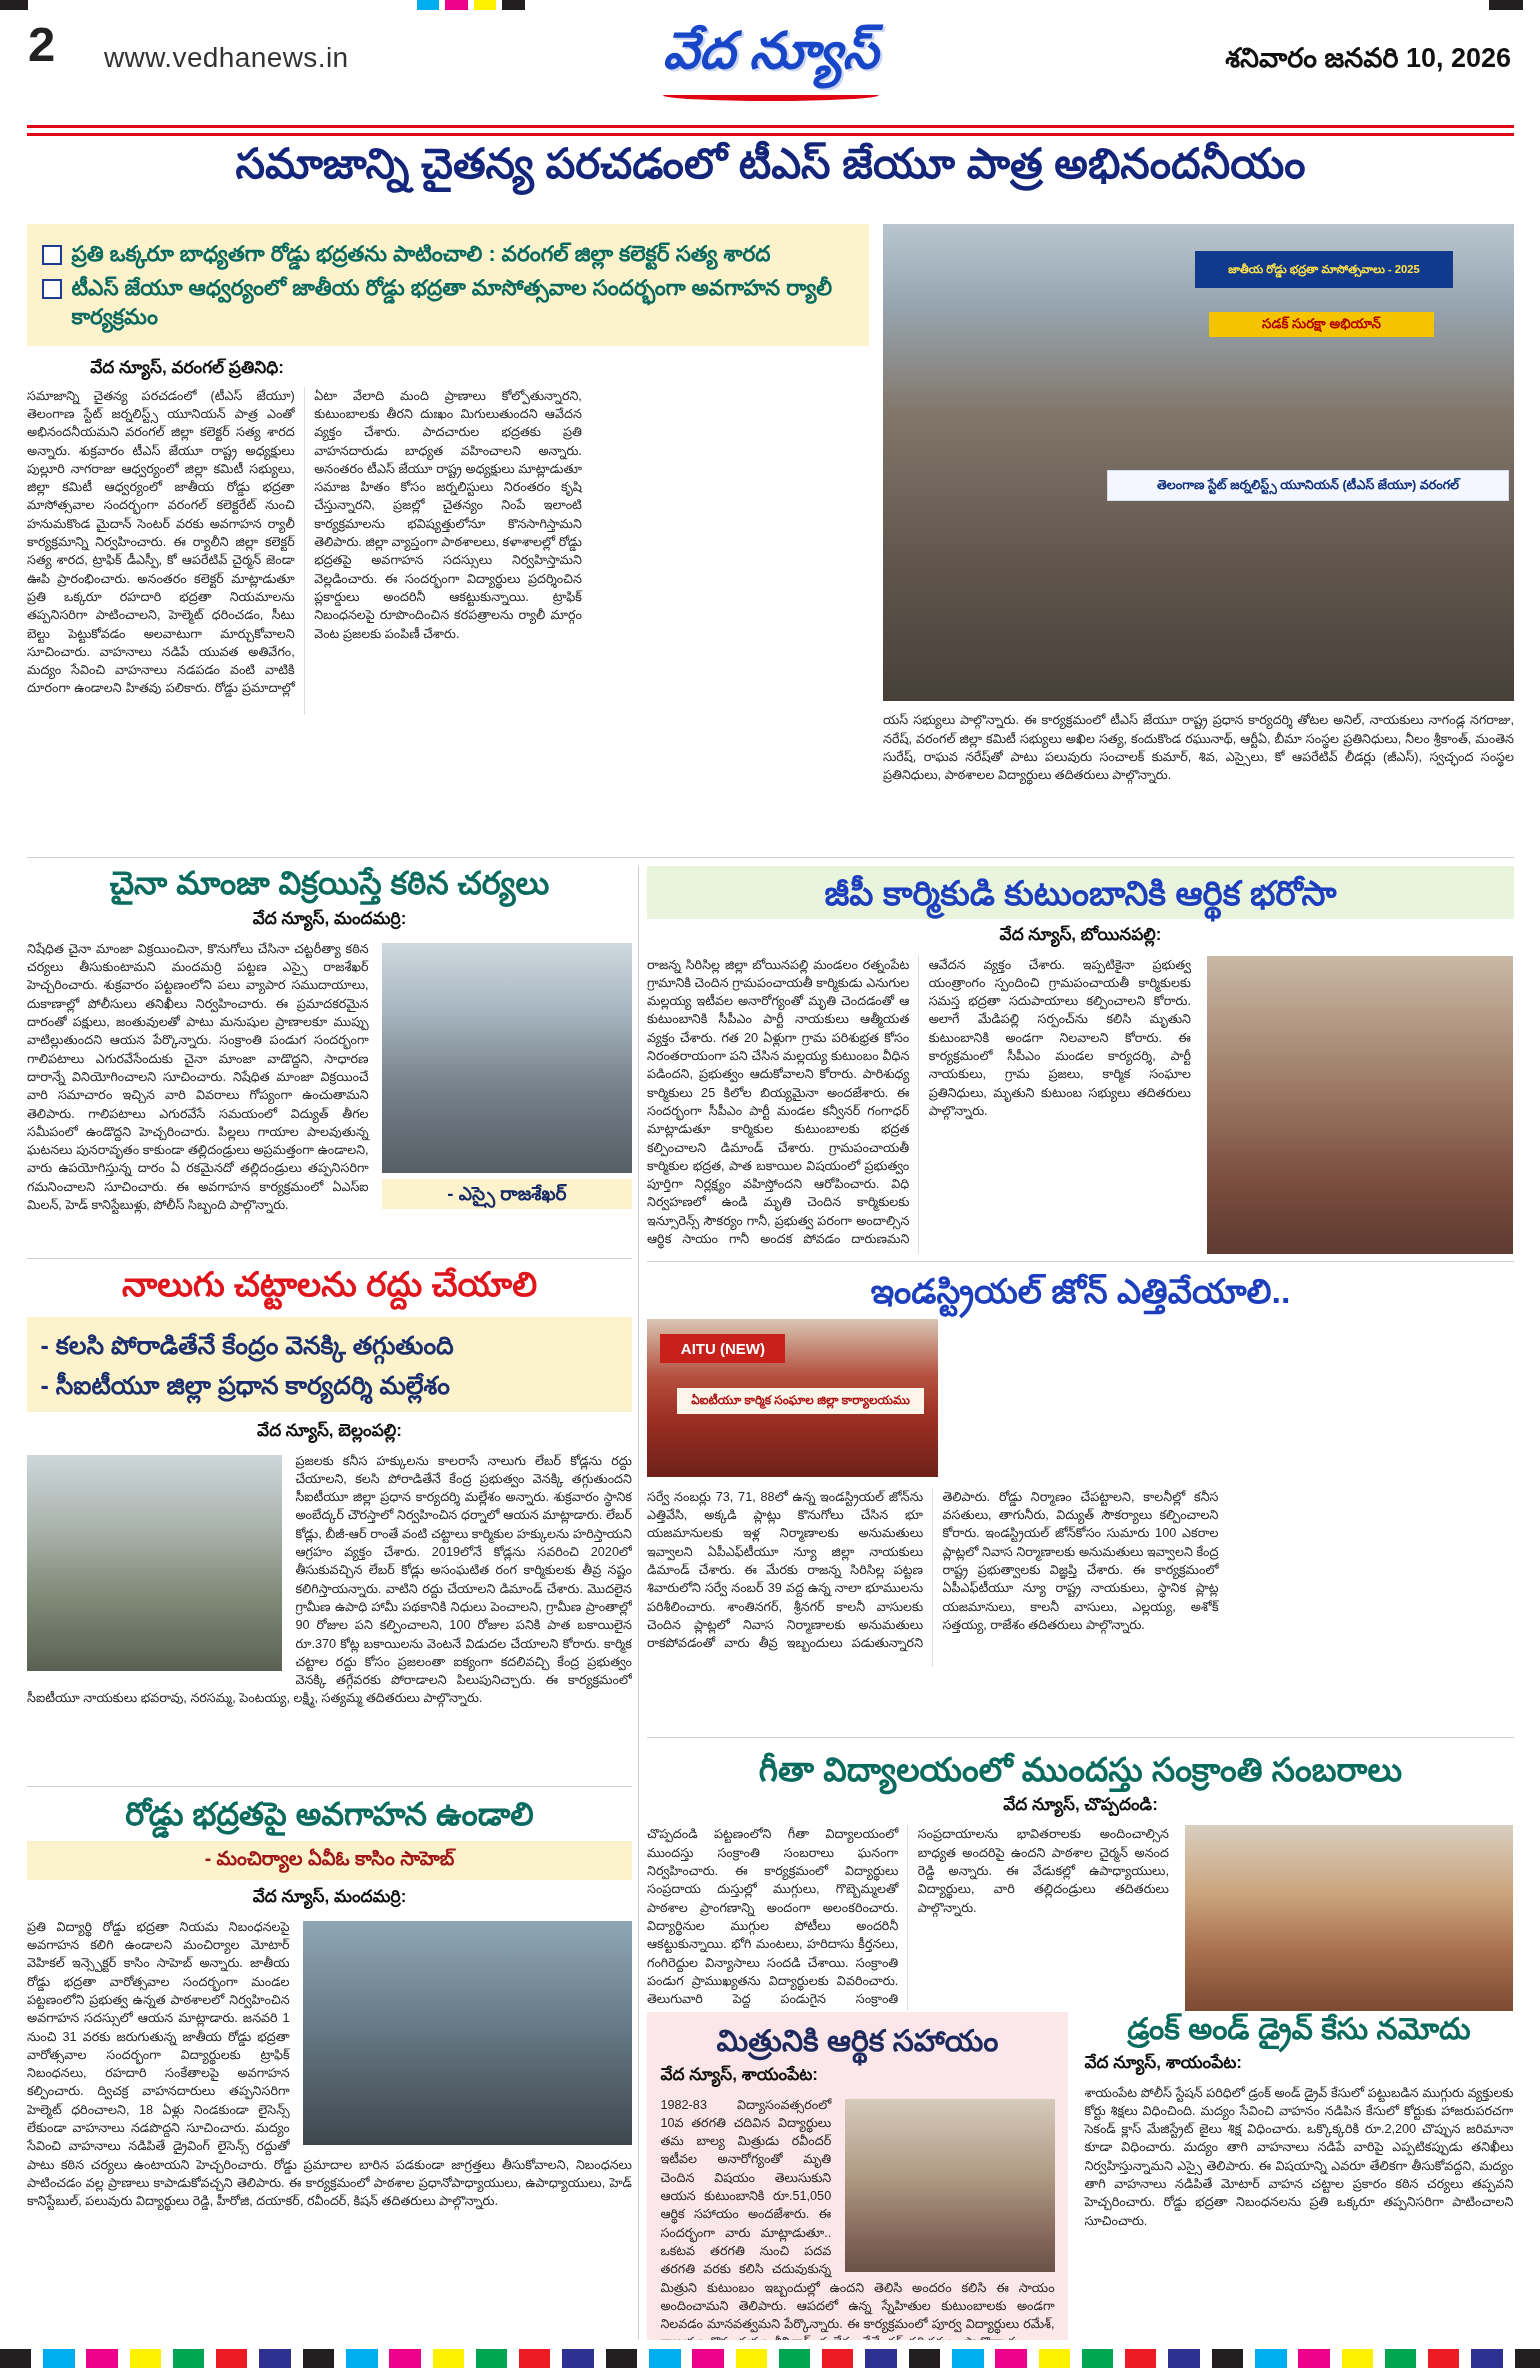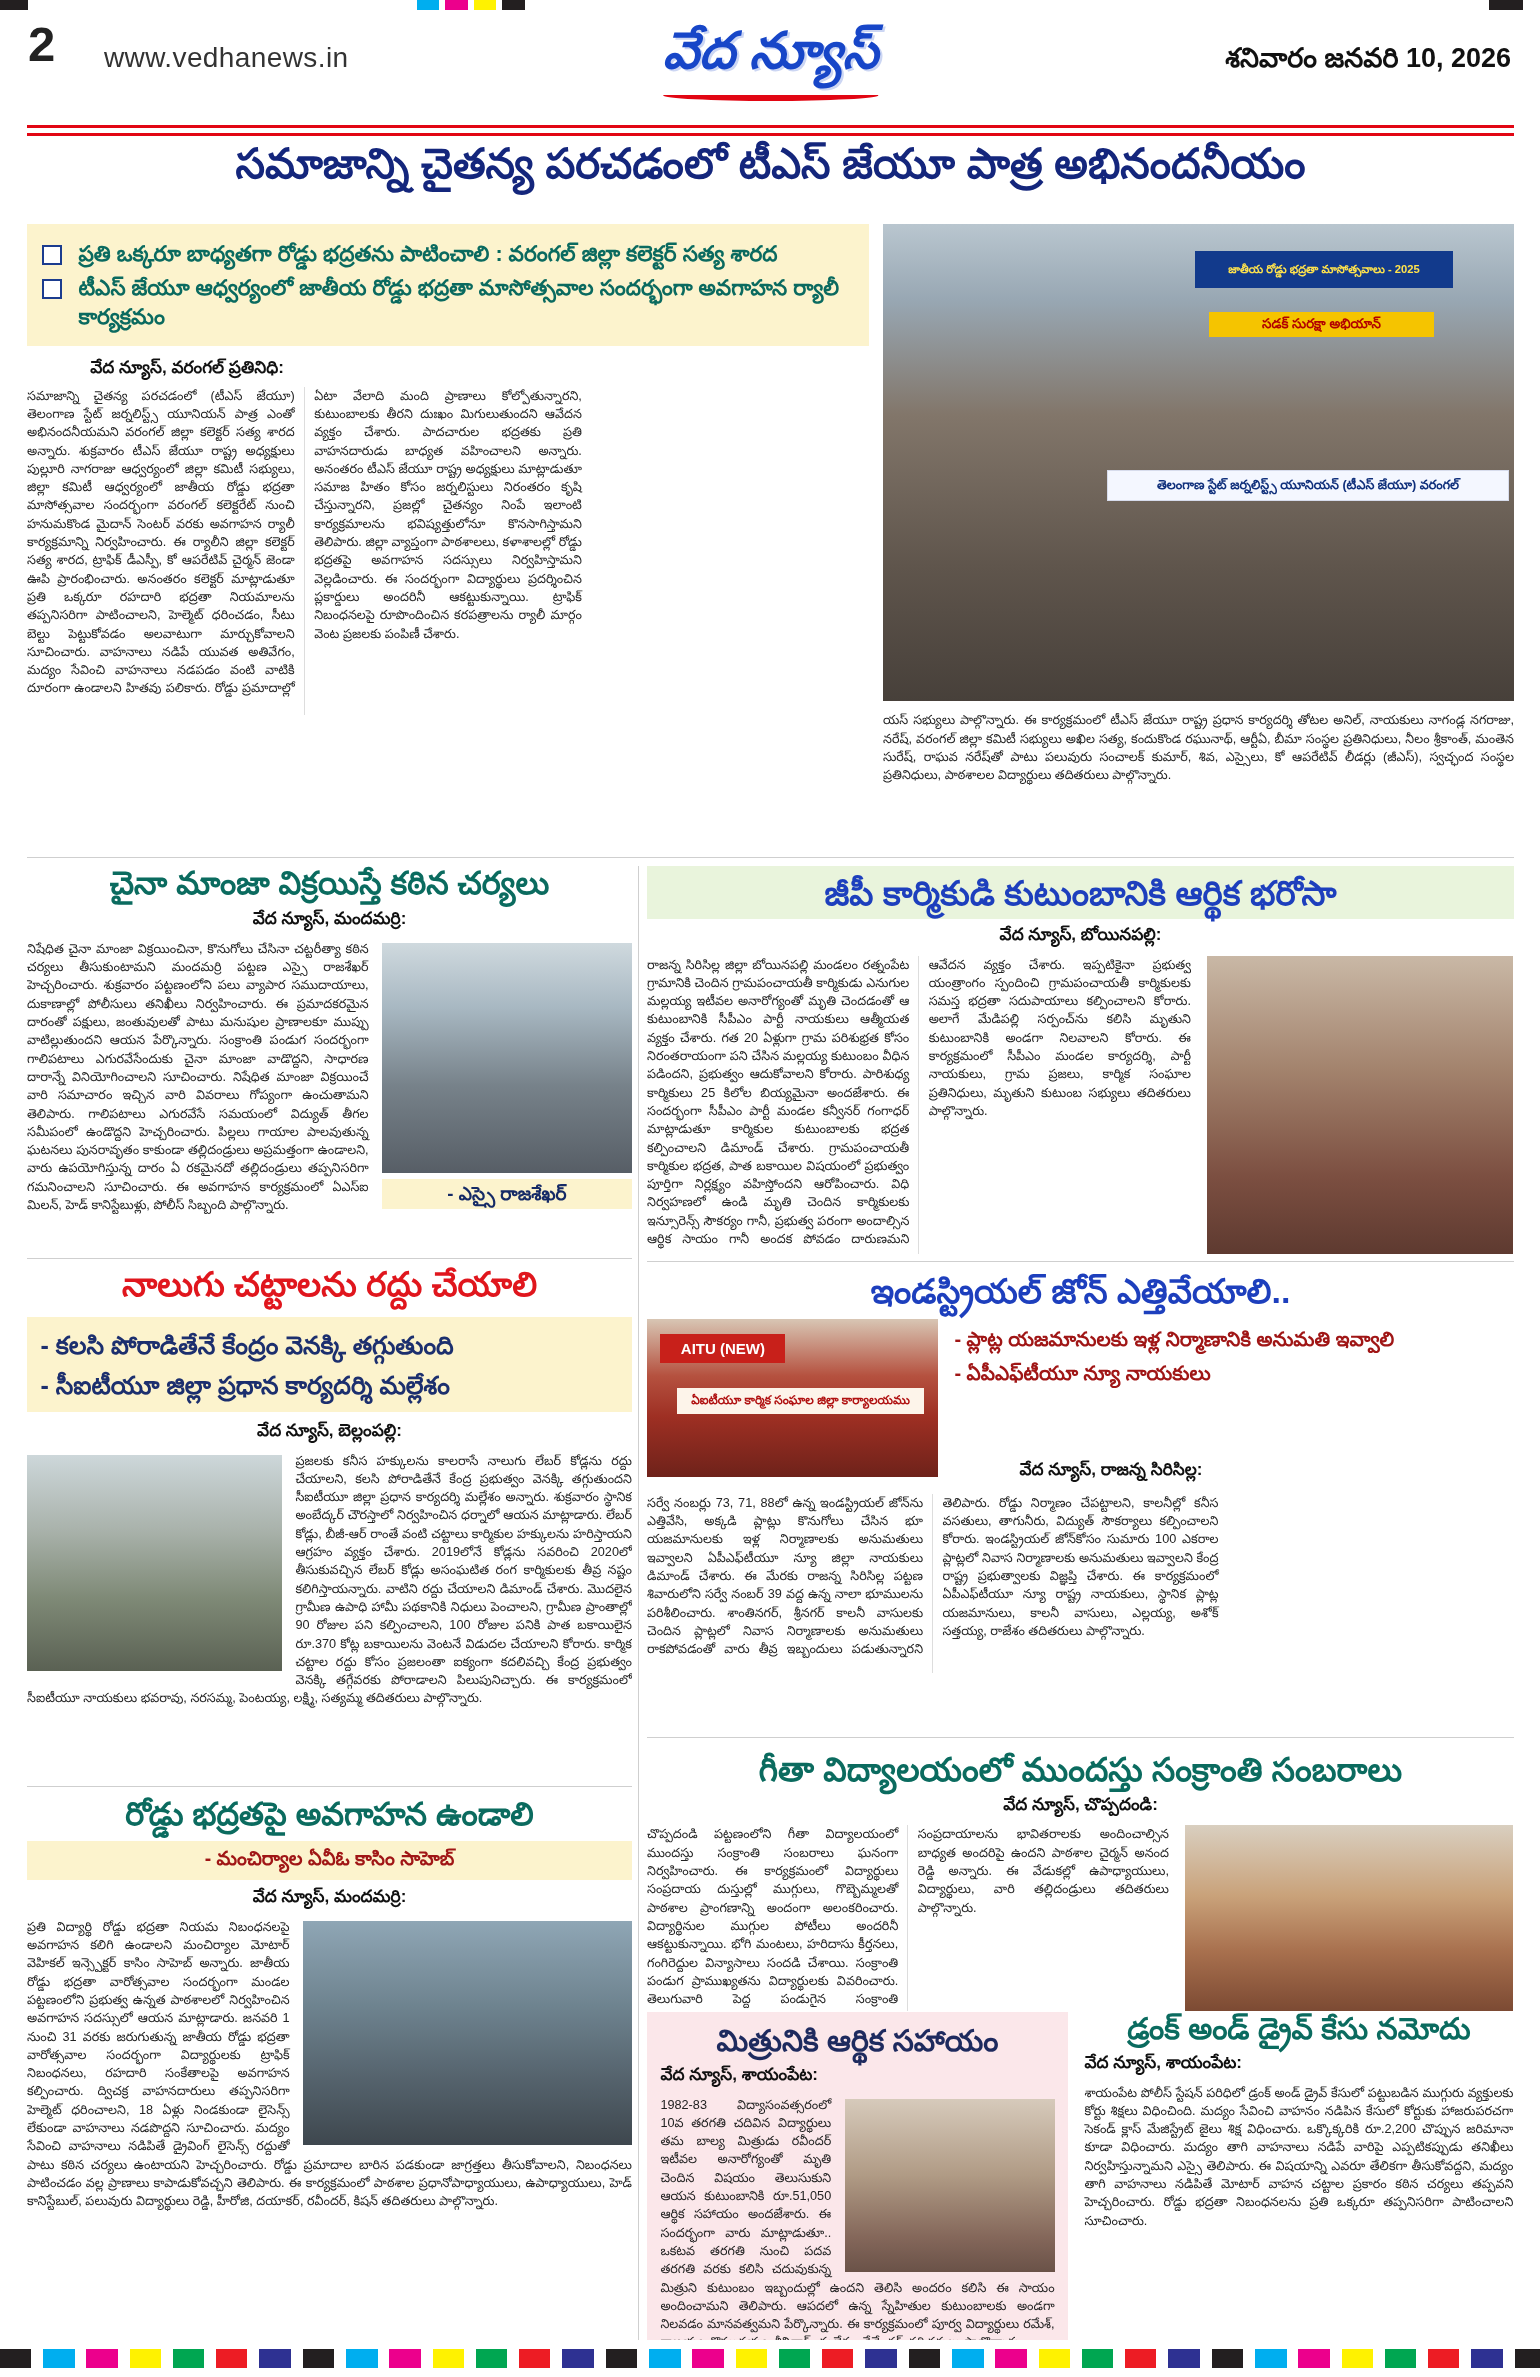--- a/index.html
+++ b/index.html
@@ -27,21 +27,21 @@
   .photo{position:relative;overflow:hidden;background:#9aa5ad;}
   .ph-overlay{position:absolute;font-weight:700;text-align:center;overflow:hidden;}
   .creambox{background:#fcf3cd;}
   .hr{position:absolute;border-top:0.7px solid #cfcfcf;}
   .vr{position:absolute;border-left:0.7px solid #cfcfcf;}
 
   
   .lead-headline{position:absolute;left:27px;top:140px;width:1487px;font-size:42px;color:#14267c;}
   .lead-left{position:absolute;left:27px;top:224px;width:842px;}
   .lead-bullets{padding:10.4px 15px;}
-  .lead-bullet{display:flex;align-items:flex-start;gap:16px;font-size:21.6px;font-weight:700;
+  .lead-bullet{display:flex;align-items:flex-start;gap:9px;font-size:21.6px;font-weight:700;
                color:#0a6a5f;line-height:1.35;margin:4.5px 0;}
   .chk{flex:0 0 auto;width:16.4px;height:16.4px;border:2.2px solid #1b3c8f;background:#fff;margin-top:6px;}
   .lead-byline{width:320px;margin:12px 0 6px 0;}
   .lead-body{height:328px;column-count:3;}
   .lead-right{position:absolute;left:883px;top:224px;width:631px;}
   .lead-photo{height:477px;background:
       linear-gradient(180deg,#b9c6cf 0%,#98a7b3 16%,#82766a 40%,#5f554c 72%,#47403a 100%);}
   .lead-photo .b1{left:312px;top:27px;width:246px;background:#123a8c;color:#ffe34d;font-size:11.2px;
                   padding:11px 6px;line-height:1.3;}
   .lead-photo .b2{left:326px;top:88px;width:216px;background:#f5c400;color:#b20000;font-size:13.4px;
@@ -204,25 +204,20 @@
     </div>
   </div>
 
   <div class="art-right" style="top:1261px;border-top:0.7px solid #cfcfcf;padding-top:10.4px">
     <div class="headline ind-h">ఇండస్ట్రియల్ జోన్ ఎత్తివేయాలి..</div>
     <div class="row" style="margin-top:9px">
       <div class="photo ind-photo">
         <div class="ph-overlay fb">AITU (NEW)</div>
         <div class="ph-overlay bb">ఏఐటీయూ కార్మిక సంఘాల జిల్లా కార్యాలయము</div>
       </div>
-      <div class="ind-side">
-        <div class="ind-bullet">- ప్లాట్ల యజమానులకు ఇళ్ల నిర్మాణానికి అనుమతి ఇవ్వాలి</div>
-        <div class="ind-bullet">- ఏపీఎఫ్‌టీయూ న్యూ నాయకులు</div>
-        <div class="byline ind-byline">వేద న్యూస్, రాజన్న సిరిసిల్ల:</div>
-      </div>
     </div>
     <div class="bodytx multicol ind-body">సర్వే నంబర్లు 73, 71, 88లో ఉన్న ఇండస్ట్రియల్ జోన్‌ను ఎత్తివేసి, అక్కడి ప్లాట్లు కొనుగోలు చేసిన భూ యజమానులకు ఇళ్ల నిర్మాణాలకు అనుమతులు ఇవ్వాలని ఏపీఎఫ్‌టీయూ న్యూ జిల్లా నాయకులు డిమాండ్ చేశారు. ఈ మేరకు రాజన్న సిరిసిల్ల పట్టణ శివారులోని సర్వే నంబర్ 39 వద్ద ఉన్న నాలా భూములను పరిశీలించారు. శాంతినగర్, శ్రీనగర్ కాలనీ వాసులకు చెందిన ప్లాట్లలో నివాస నిర్మాణాలకు అనుమతులు రాకపోవడంతో వారు తీవ్ర ఇబ్బందులు పడుతున్నారని తెలిపారు. రోడ్డు నిర్మాణం చేపట్టాలని, కాలనీల్లో కనీస వసతులు, తాగునీరు, విద్యుత్ సౌకర్యాలు కల్పించాలని కోరారు. ఇండస్ట్రియల్ జోన్‌కోసం సుమారు 100 ఎకరాల ప్లాట్లలో నివాస నిర్మాణాలకు అనుమతులు ఇవ్వాలని కేంద్ర రాష్ట్ర ప్రభుత్వాలకు విజ్ఞప్తి చేశారు. ఈ కార్యక్రమంలో ఏపీఎఫ్‌టీయూ న్యూ రాష్ట్ర నాయకులు, స్థానిక ప్లాట్ల యజమానులు, కాలనీ వాసులు, ఎల్లయ్య, అశోక్ సత్తయ్య, రాజేశం తదితరులు పాల్గొన్నారు.</div>
   </div>
 
   <div class="art-right" style="top:1737px;border-top:0.7px solid #cfcfcf;padding-top:14px">
     <div class="headline geetha-h">గీతా విద్యాలయంలో ముందస్తు సంక్రాంతి సంబరాలు</div>
     <div class="byline" style="margin-top:6px">వేద న్యూస్, చొప్పదండి:</div>
     <div class="row" style="margin-top:7.5px">
       <div class="bodytx multicol geetha-body">చొప్పదండి పట్టణంలోని గీతా విద్యాలయంలో ముందస్తు సంక్రాంతి సంబరాలు ఘనంగా నిర్వహించారు. ఈ కార్యక్రమంలో విద్యార్థులు సంప్రదాయ దుస్తుల్లో ముగ్గులు, గొబ్బెమ్మలతో పాఠశాల ప్రాంగణాన్ని అందంగా అలంకరించారు. విద్యార్థినుల ముగ్గుల పోటీలు అందరినీ ఆకట్టుకున్నాయి. భోగి మంటలు, హరిదాసు కీర్తనలు, గంగిరెద్దుల విన్యాసాలు సందడి చేశాయి. సంక్రాంతి పండుగ ప్రాముఖ్యతను విద్యార్థులకు వివరించారు. తెలుగువారి పెద్ద పండుగైన సంక్రాంతి సంప్రదాయాలను భావితరాలకు అందించాల్సిన బాధ్యత అందరిపై ఉందని పాఠశాల చైర్మన్ అనంద రెడ్డి అన్నారు. ఈ వేడుకల్లో ఉపాధ్యాయులు, విద్యార్థులు, వారి తల్లిదండ్రులు తదితరులు పాల్గొన్నారు.</div>
       <div class="photo geetha-photo"></div>

